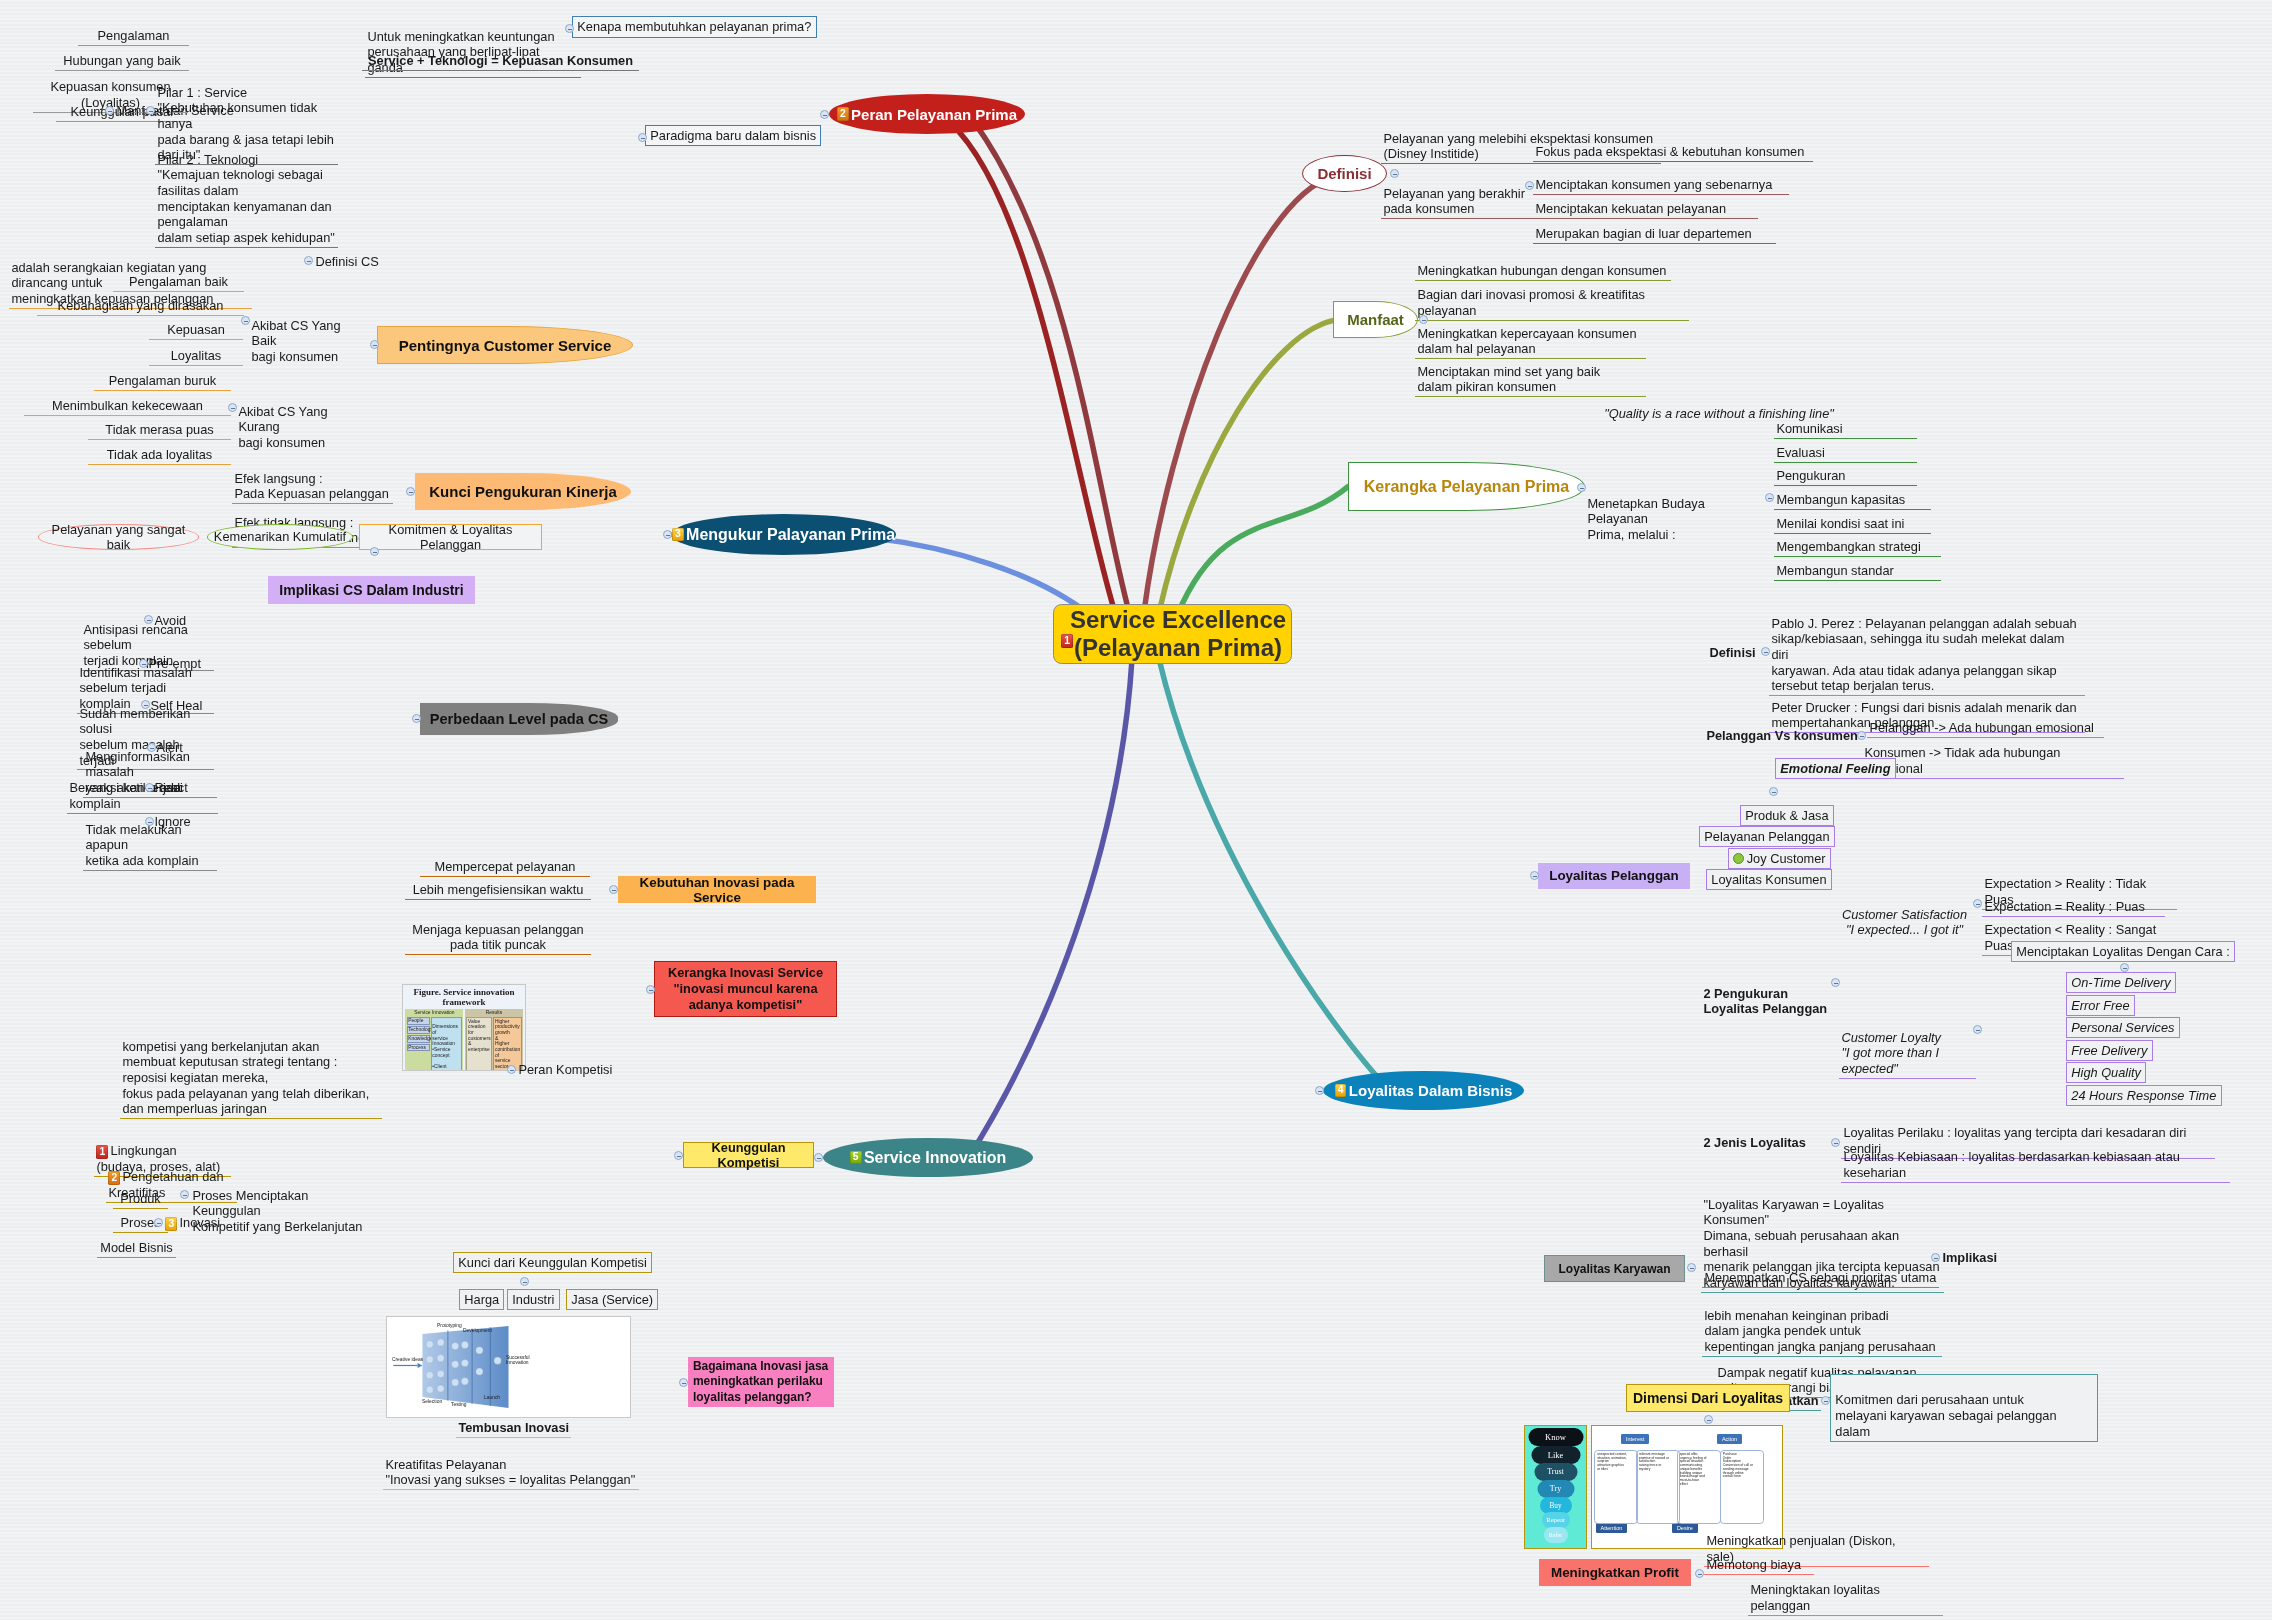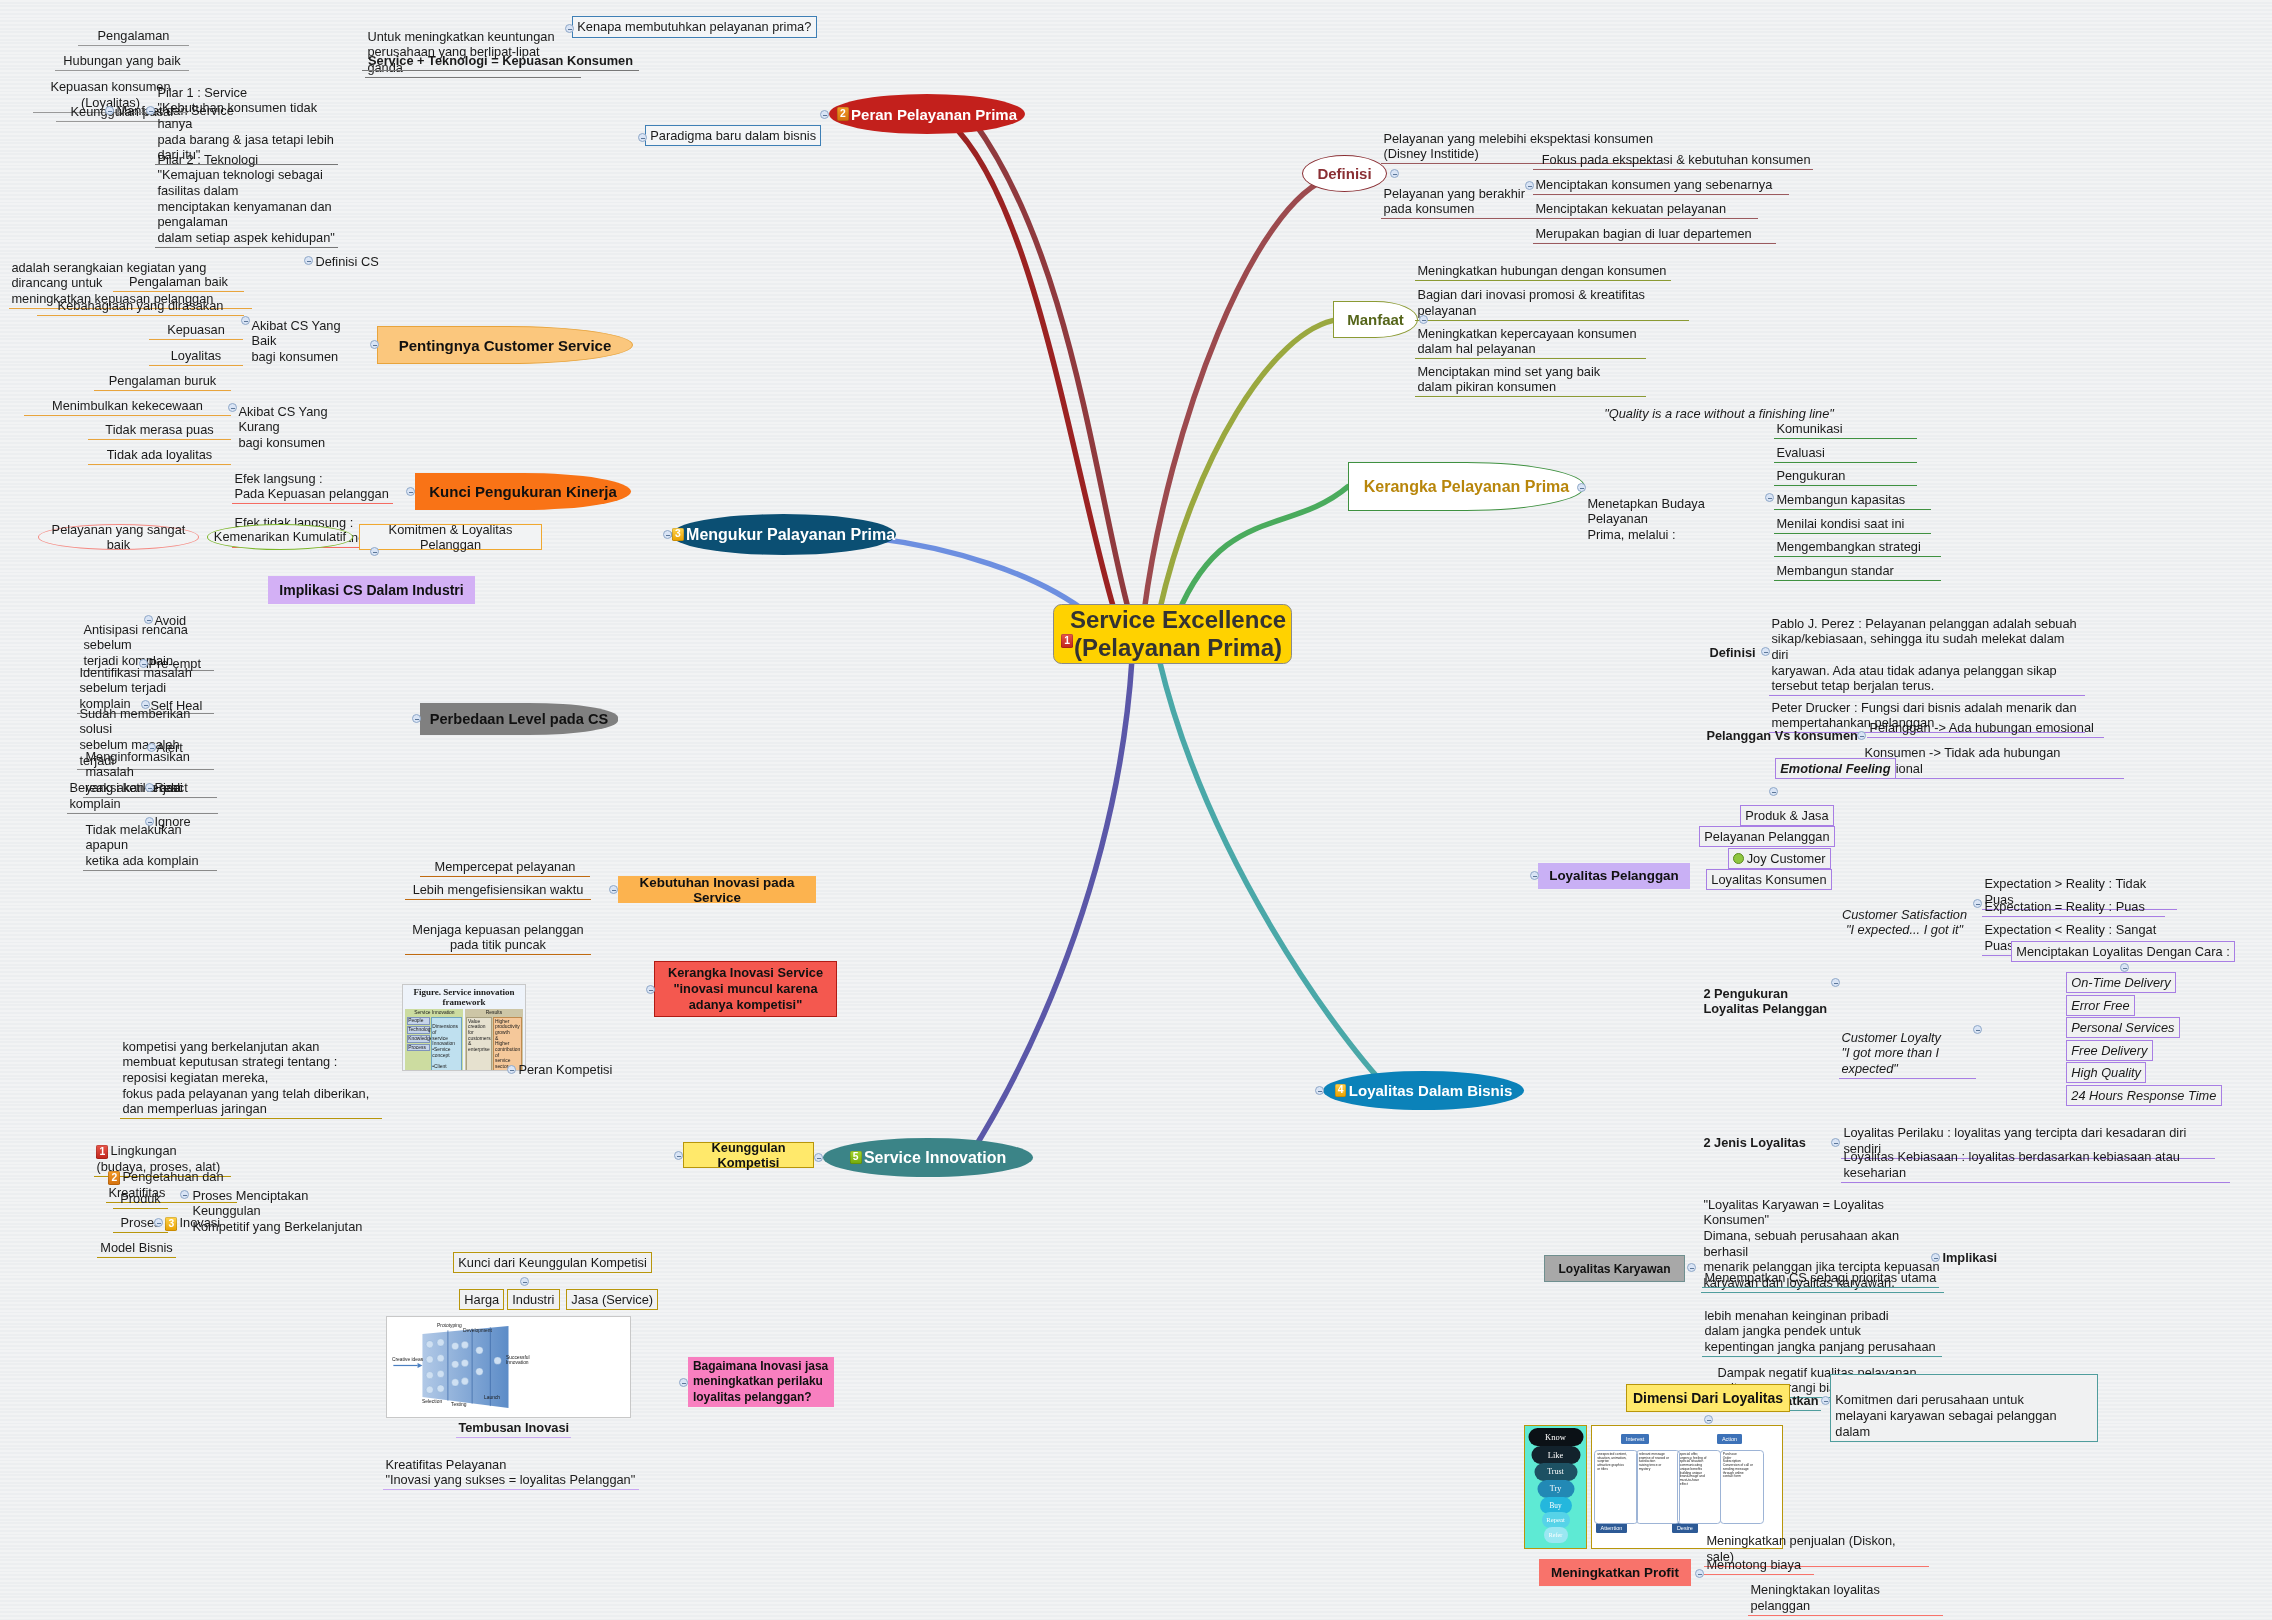--- a/index.html
+++ b/index.html
@@ -122,21 +122,21 @@
   <span>Definisi</span>
 </div>
 <div class="nd plain" style="left:1381px;top:114px;width:280px;white-space:pre-line;border-bottom:1.8px solid #9b5a5e;">
   <span>Pelayanan yang melebihi ekspektasi konsumen
 (Disney Institide)</span>
 </div>
 <div class="nd plain" style="left:1381px;top:169px;width:152px;white-space:pre-line;border-bottom:1.8px solid #9b5a5e;">
   <span>Pelayanan yang berakhir
 pada konsumen</span>
 </div>
-<div class="nd plain und" style="left:1533px;top:151px;width:280px;border-color:#9b5a5e;text-align:right;">
+<div class="nd plain und" style="left:1533px;top:143px;width:280px;border-color:#9b5a5e;">
   <span>Fokus pada ekspektasi &amp; kebutuhan konsumen</span>
 </div>
 <div class="nd plain und" style="left:1533px;top:176px;width:256px;border-color:#9b5a5e;">
   <span>Menciptakan konsumen yang sebenarnya</span>
 </div>
 <div class="nd plain und" style="left:1533px;top:200px;width:225px;border-color:#9b5a5e;">
   <span>Menciptakan kekuatan pelayanan</span>
 </div>
 <div class="nd plain und" style="left:1533px;top:225px;width:243px;border-color:#9b5a5e;">
   <span>Merupakan bagian di luar departemen</span>
@@ -241,21 +241,21 @@
 <div class="nd plain und" style="left:24px;top:397px;width:207px;text-align:center;border-color:#e8a43c;">
   <span>Menimbulkan kekecewaan</span>
 </div>
 <div class="nd plain und" style="left:88px;top:421px;width:143px;text-align:center;border-color:#e8a43c;">
   <span>Tidak merasa puas</span>
 </div>
 <div class="nd plain und" style="left:88px;top:446px;width:143px;text-align:center;border-color:#e8a43c;">
   <span>Tidak ada loyalitas</span>
 </div>
 
-<div class="cap" style="left:415px;top:473px;width:216px;height:37px;background:#f97316;color:#111;font-size:15px;border-radius:0 50% 50% 0;">
+<div class="cap" style="left:415px;top:473px;width:216px;height:37px;background:#fdba74;color:#111;font-size:15px;border-radius:0 50% 50% 0;">
   <span>Kunci Pengukuran Kinerja</span>
 </div>
 <div class="nd plain" style="left:232px;top:454px;width:161px;white-space:pre-line;border-bottom:1.8px solid #f56b62;">
   <span>Efek langsung :
 Pada Kepuasan pelanggan</span>
 </div>
 <div class="nd plain" style="left:232px;top:498px;width:161px;white-space:pre-line;border-bottom:1.8px solid #f56b62;">
   <span>Efek tidak langsung :
 Pada komitmen pelanggan</span>
 </div>

